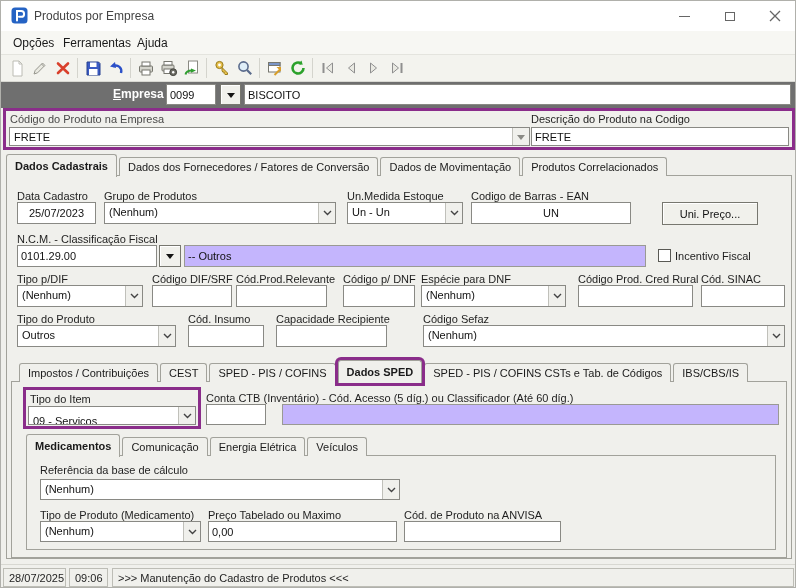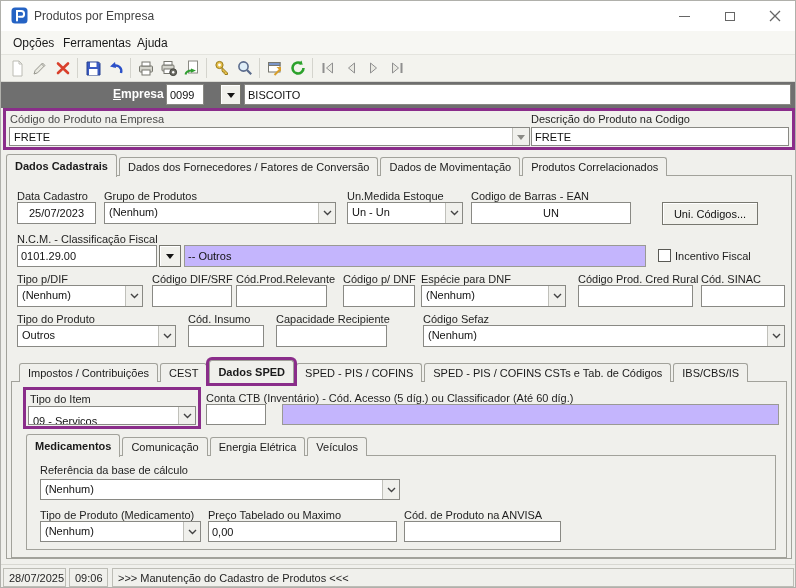--- a/index.html
+++ b/index.html
@@ -190,21 +190,21 @@
     <span class="tbtn">
       <svg width="18" height="18">
           <path d="M4.5 4l6 5-6 5z" fill="#e9e9e2" stroke="#8f8f8f"></path>
           <path d="M13.5 4v10" stroke="#8f8f8f" stroke-width="2"></path>
         </svg>
     </span>
   </div>
 
   <div class="empband">
     <span class="emp-lbl">Empresa</span>
-    <input class="txt" style="left: 165px; top: 2px; width: 38px; height: 21px;" value="0099">
+    <input class="txt" style="left: 165px; top: 2px; width: 50px; height: 21px;" value="0099">
     <div class="btn3d" style="left:219px;top:2px;width:21px;height:21px;">
         <span class="caret"></span>
       </div>
     <input class="txt" style="left: 243px; top: 2px; width: 547px; height: 21px;" value="BISCOITO">
   </div>
 
   <div class="pbox" style="left:2px;top:107px;width:792px;height:42px;background:#f0f0ec;">
     <span class="lbl lbl2" style="left:4px;top:2px;">Código do Produto na Empresa</span>
     <div class="combo" style="left:3px;top:16px;width:521px;height:19px;">
       <span class="ct">FRETE</span>
@@ -241,21 +241,21 @@
     <span class="ct">Un - Un</span>
     <span class="cb">
         <svg width="9" height="6">
           <path d="M1 1l3.5 3.5L8 1" stroke="#444" fill="none" stroke-width="1.4"></path>
         </svg>
       </span>
   </div>
   <span class="lbl" style="left:470px;top:189px;">Codigo de Barras - EAN</span>
   <input class="txt ctr" style="left: 470px; top: 201px; width: 160px;" value="UN">
   <div class="btn3d" style="left:661px;top:201px;width:96px;height:23px;">
-      <span>Uni. Códigos...</span>
+      <span>Uni. Preço...</span>
     </div>
 
   <span class="lbl" style="left:16px;top:232px;">N.C.M. - Classificação Fiscal</span>
   <input class="txt" style="left: 16px; top: 244px; width: 140px;" value="0101.29.00">
   <div class="btn3d" style="left:158px;top:244px;width:22px;height:22px;">
       <span class="caret"></span>
     </div>
   <input class="txt ro" style="left: 183px; top: 244px; width: 462px;" value="-- Outros">
   <span class="chk" style="left:657px;top:248px;"></span>
   <span class="lbl" style="left:674px;top:249px;">Incentivo Fiscal</span>
@@ -308,22 +308,22 @@
     <span class="cb">
         <svg width="9" height="6">
           <path d="M1 1l3.5 3.5L8 1" stroke="#444" fill="none" stroke-width="1.4"></path>
         </svg>
       </span>
   </div>
 
   <div class="tabstrip" style="left:18px;top:359px;height:22px;">
     <span class="tab">Impostos / Contribuições</span>
     <span class="tab">CEST</span>
+    <span class="tab">SPED - PIS / COFINS</span>
     <span class="tab active ptab">Dados SPED</span>
-    <span class="tab">SPED - PIS / COFINS</span>
     <span class="tab">SPED - PIS / COFINS CSTs e Tab. de Códigos</span>
     <span class="tab">IBS/CBS/IS</span>
   </div>
 
   <div class="page" style="left:10px;top:380px;width:776px;height:177px;"></div>
 
   <div class="pbox" style="left:22px;top:386px;width:178px;height:42px;background:#f0f0ec;">
     <span class="lbl" style="left:4px;top:3px;">Tipo do Item</span>
     <div class="combo" style="left:2px;top:16px;width:168px;height:19px;">
       <span class="ct" style="padding-top:8px;">09 - Serviços</span>

